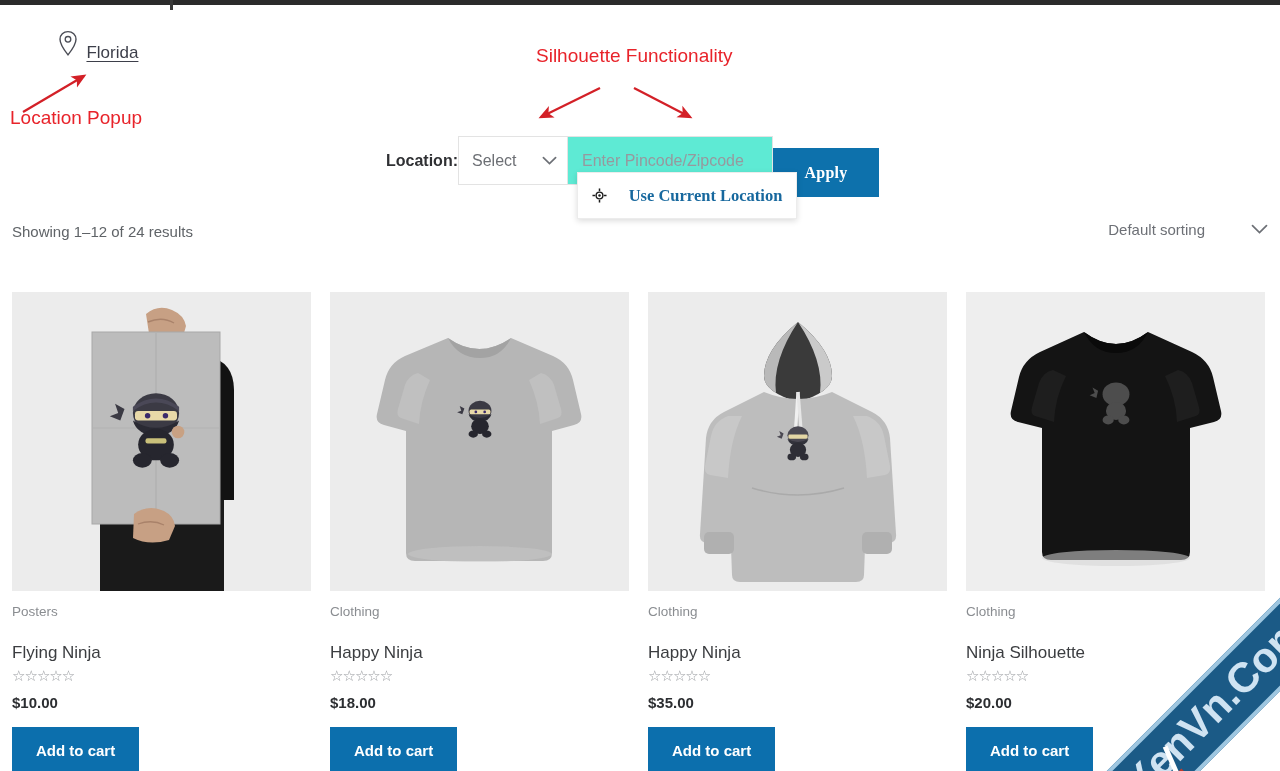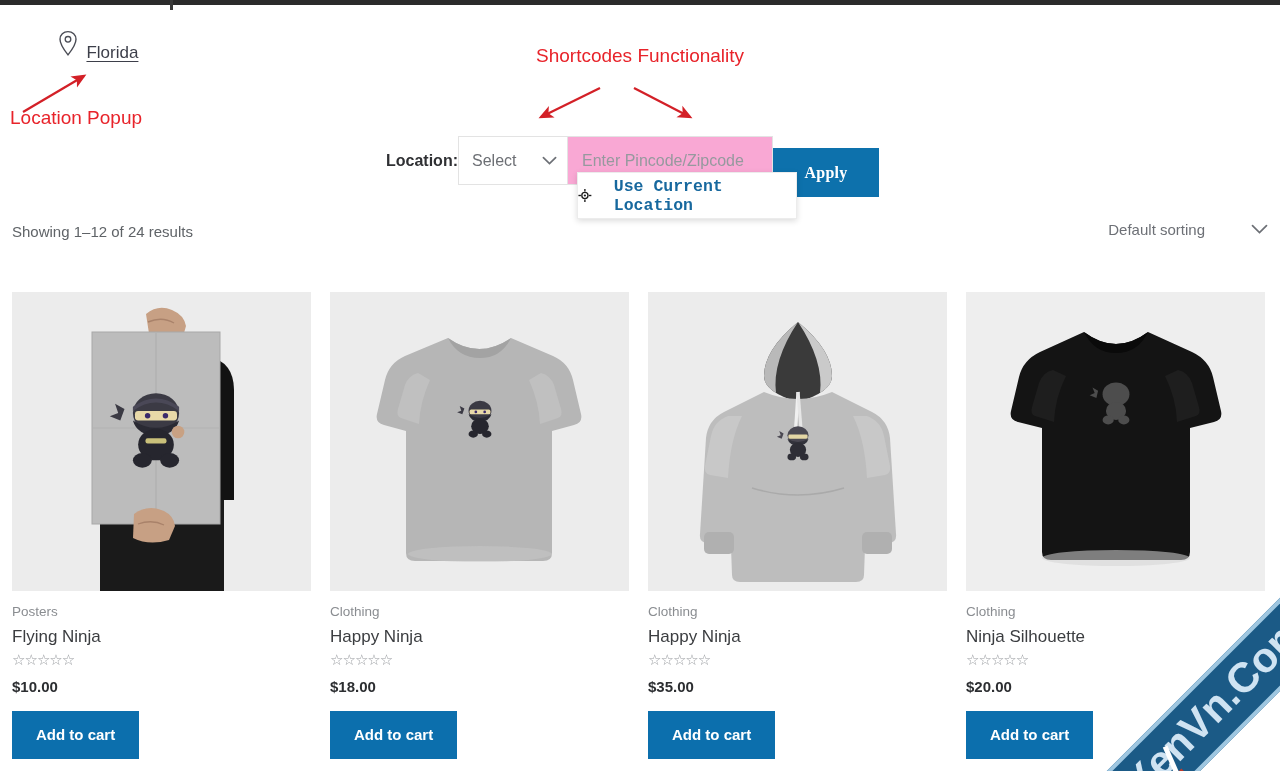--- a/index.html
+++ b/index.html
@@ -96,21 +96,21 @@
     cursor: pointer;
   }
   .loc-select .chev {
     position: absolute; right: 10px; top: 50%;
     transform: translateY(-50%);
   }
   .loc-input {
     width: 205px; height: 49px;
     border: 1px solid #e3e3e3;
     border-left: none;
-    background: #f9a8d4;
+    background: #5eead4;
     padding-left: 14px;
     font-size: 16px;
     color: #2f3033;
     font-family: "Liberation Sans", sans-serif;
     outline: none;
   }
   .loc-input::placeholder { color: #96999e; }
   .loc-apply {
     width: 106px; height: 49px;
     background: #0d71ac;
@@ -131,21 +131,21 @@
     border: 1px solid #ececec;
     box-shadow: 0 2px 6px rgba(0,0,0,0.14);
     display: flex;
     align-items: center;
     justify-content: center;
     cursor: pointer;
   }
   .loc-dropdown-inner {
     display: flex; align-items: center; gap: 22px;
     color: #17689e;
-    font-family: Liberation Mono, monospace;
+    font-family: Liberation Serif, serif;
     font-weight: bold;
     font-size: 16.5px;
   }
 
   
   .results-count {
     position: absolute; left: 12px; top: 223px;
     font-size: 15px;
     color: #5f6367;
   }
@@ -174,21 +174,21 @@
     overflow: hidden;
     cursor: pointer;
   }
   .thumb svg { display: block; width: 100%; height: 100%; }
   .cat {
     margin-top: 13px;
     font-size: 13.5px;
     color: #8a8d91;
   }
   .ptitle {
-    margin-top: 8px;
+    margin-top: 24px;
     font-size: 17px;
     color: #3b3d40;
     cursor: pointer;
   }
   .stars {
     margin-top: 5px;
     font-size: 15px;
     color: #9a9da1;
     letter-spacing: -1px;
     line-height: 1;
@@ -234,21 +234,21 @@
 
   <div class="loc-popup">
     <svg class="loc-pin" viewBox="0 0 24 28">
       <path d="M12 1.6c-4.5 0-8 3.4-8 7.7 0 5.6 8 15.6 8 15.6s8-10 8-15.6c0-4.3-3.5-7.7-8-7.7z" fill="none" stroke="#4a4c55" stroke-width="1.4"></path>
       <circle cx="12" cy="9.3" r="2.8" fill="none" stroke="#4a4c55" stroke-width="1.3"></circle>
     </svg>
     <div class="loc-city">Florida</div>
   </div>
 
   <div class="annot annot-location">Location Popup</div>
-  <div class="annot annot-shortcodes">Shortcodes Functionality</div>
+  <div class="annot annot-shortcodes">Silhouette Functionality</div>
 
   <svg class="annot-svg">
     <defs>
       <marker id="arrowRed" markerWidth="7" markerHeight="7" refX="5.2" refY="3.2" orient="auto" markerUnits="strokeWidth">
         <path d="M0,0.4 L6.4,3.2 L0,6 L1.6,3.2 z" fill="#d32027"></path>
       </marker>
     </defs>
 
     <line x1="23" y1="112" x2="84" y2="76" stroke="#d32027" stroke-width="2.3" marker-end="url(#arrowRed)"></line>
 

